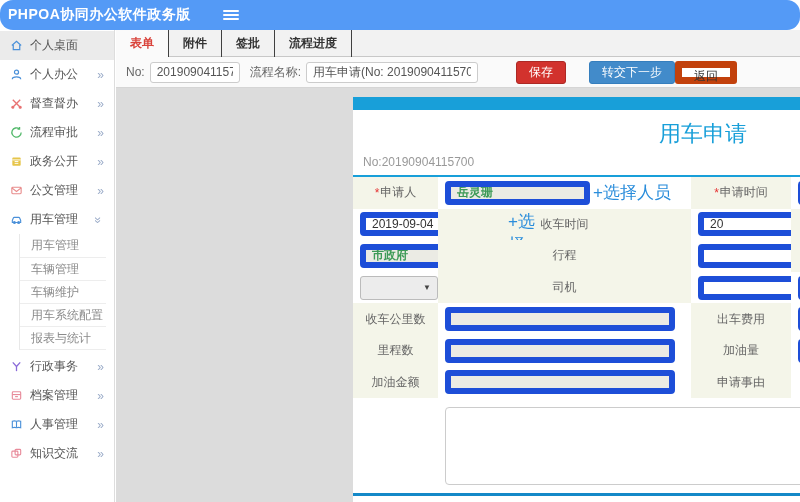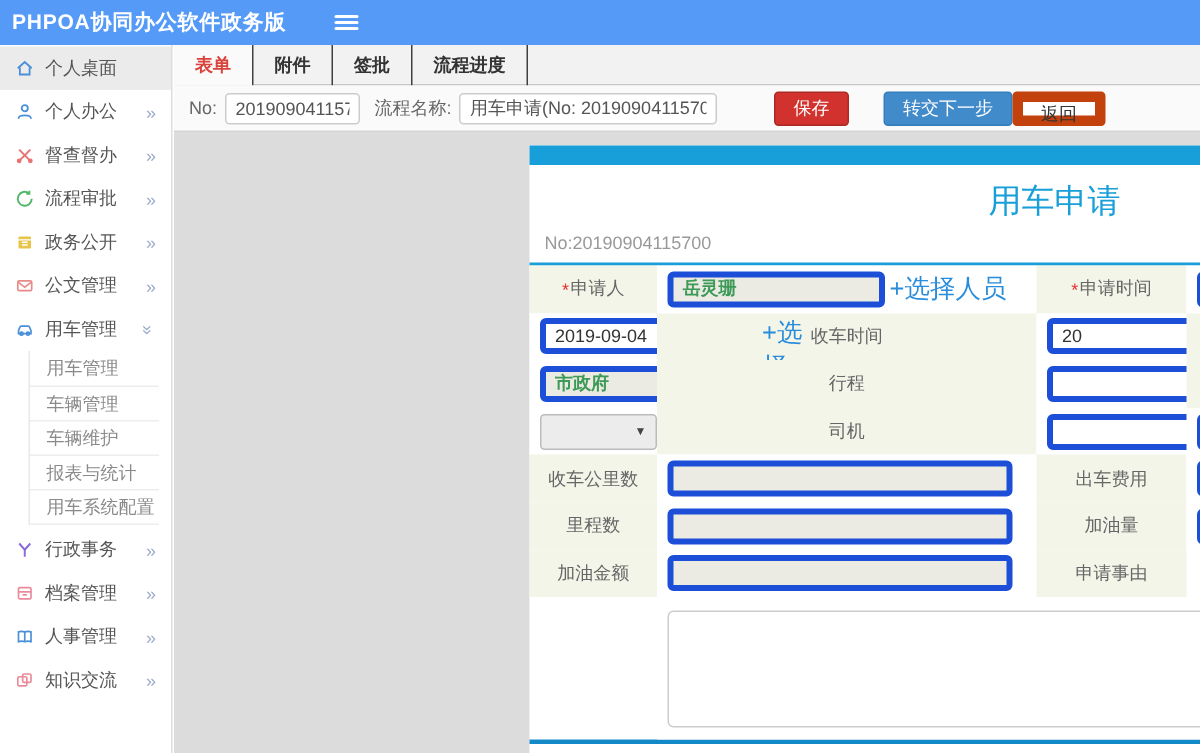--- a/index.html
+++ b/index.html
@@ -1,21 +1,21 @@
 <!DOCTYPE html>
 <html><head>
 <meta charset="utf-8">
 <style>
   * { margin:0; padding:0; box-sizing:border-box; }
   html,body { width:800px; height:502px; overflow:hidden; background:#fff;
     font-family:"Liberation Sans","DejaVu Sans",sans-serif; }
 
   
   .topbar { position:absolute; left:0; top:0; width:800px; height:30px;
-    background:#549af6; display:flex; align-items:center; }
+    background:#549af6; display:flex; align-items:center;border-radius:13px; }
   .topbar-title { color:#fff; font-size:14px; font-weight:bold; margin-left:8px; letter-spacing:.5px; }
   .menu-icon { margin-left:32px; display:flex; flex-direction:column; gap:2px; cursor:pointer; }
   .menu-icon i { display:block; width:16px; height:2px; background:#fff; border-radius:1px; }
 
   
   .sidebar { position:absolute; left:0; top:30px; width:115px; bottom:0;
     background:#fff; border-right:1px solid #ddd; padding-top:1px; }
   .side-item { height:29px; display:flex; align-items:center; padding-left:10px;
     font-size:12px; color:#555; cursor:pointer; }
   .side-item.active { background:#ebebeb; }
@@ -57,21 +57,21 @@
   .panel-title { text-align:center; color:#189fd9; font-size:22px; padding:9px 0 4px; }
   .panel-no { font-size:12px; color:#999; padding:2px 0 6px 10px; }
 
   .ftable { display:grid; grid-template-columns:85px 253px 100px 1fr;
     grid-template-rows:repeat(7,31.6px) 95px;
     border-top:2px solid #189fd9; border-bottom:3px solid #1489c8; }
   .lcell { background:#f4f5e9; display:flex; align-items:center; justify-content:center;
     font-size:12px; color:#666; }
   .fcell { background:#fff; display:flex; align-items:center; padding-left:7px; font-size:12px; }
   .req { color:#e53333; margin-right:1px; }
-  .inp { height:24px; border:4px solid #1d4ed8; border-radius:4px; padding:0 6px;
+  .inp { height:24px; border:6px solid #1d4ed8; border-radius:4px; padding:0 6px;
     font-size:12px; color:#333; outline:none; background:#fff; }
   .inp.dis { background:#ebebe4; color:#3d9a57; font-weight:bold; }
   .inp.dis-empty { background:#ebebe4; }
   .w145 { width:145px; } .w130 { width:130px; } .w185 { width:185px; } .w230 { width:230px; }
   .flink { color:#2a8ddb; font-size:17px; margin-left:3px; text-decoration:none; cursor:pointer; }
   .fselect { width:178px; height:24px; background:#ececec; border:1px solid #bbb;
     border-radius:3px; display:flex; align-items:center; justify-content:flex-end;
     padding:0 6px; cursor:pointer; }
   .caret { font-size:8px; color:#444; }
   .reason-area { width:592px; height:78px; border:1px solid #ccc; border-radius:4px;
@@ -157,22 +157,22 @@
         <circle cx="9.3" cy="10.2" r="1.1"></circle>
       </svg>
     <span>用车管理</span>
     <span class="chev down">»</span>
   </div>
 
   <div class="submenu">
     <div class="sub-item">用车管理</div>
     <div class="sub-item">车辆管理</div>
     <div class="sub-item">车辆维护</div>
+    <div class="sub-item">用车系统配置</div>
     <div class="sub-item">报表与统计</div>
-    <div class="sub-item">用车系统配置</div>
   </div>
 
   <div class="side-item">
     <svg width="13" height="13" viewBox="0 0 14 14" fill="none" stroke="#8a6ad9" stroke-width="1.4">
         <path d="M3 2.5 L7 7 L11 2.5"></path>
         <path d="M7 7 V12"></path>
       </svg>
     <span>行政事务</span>
     <span class="chev">»</span>
   </div>

